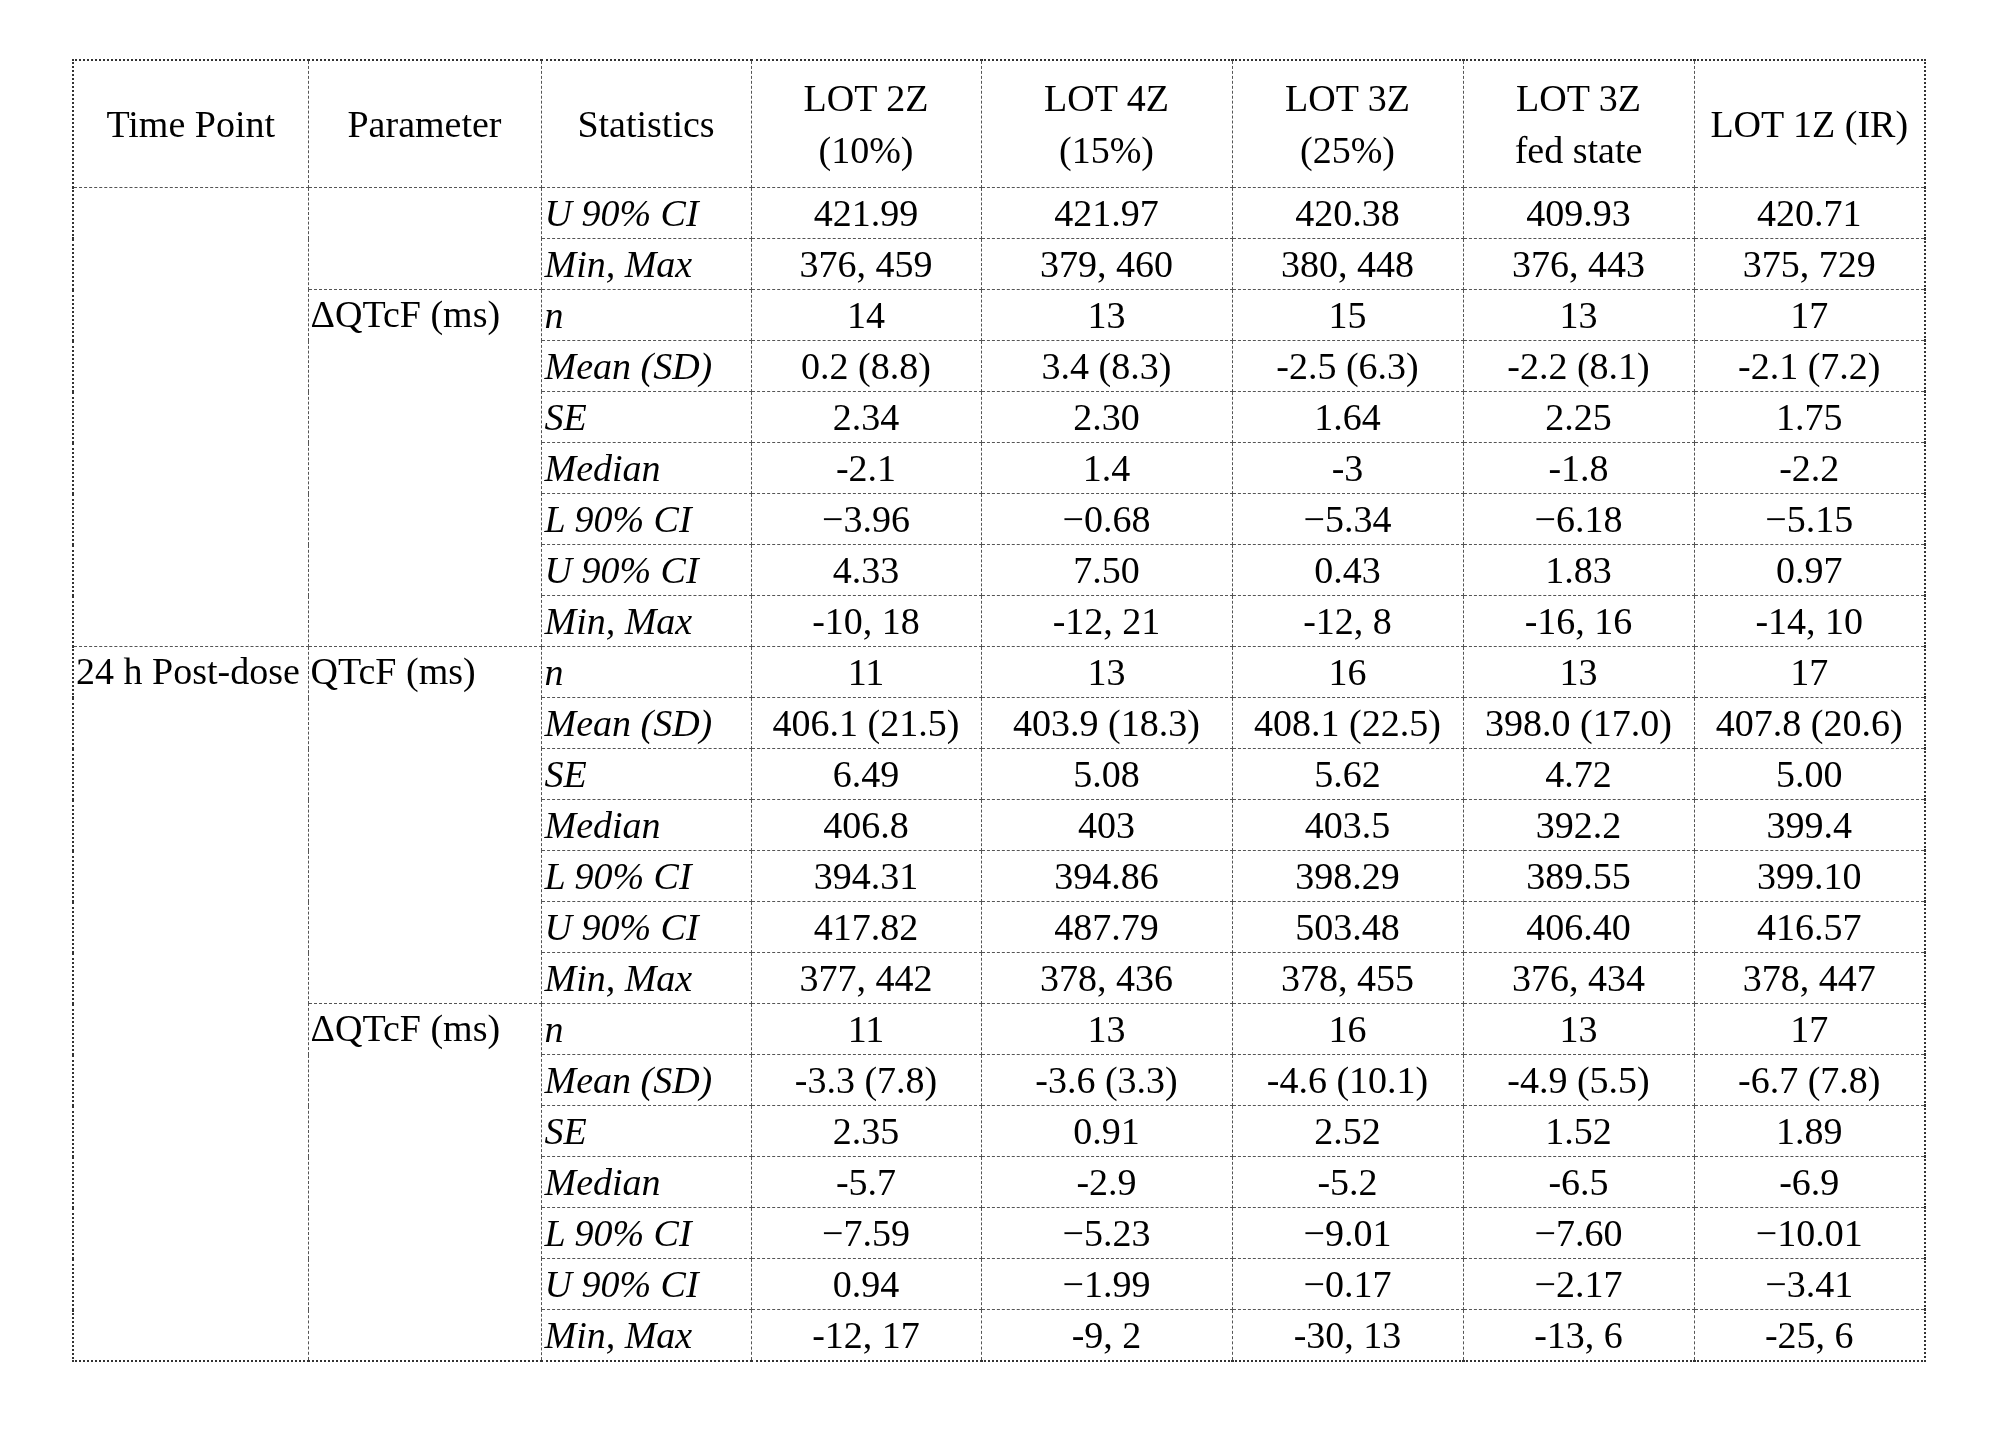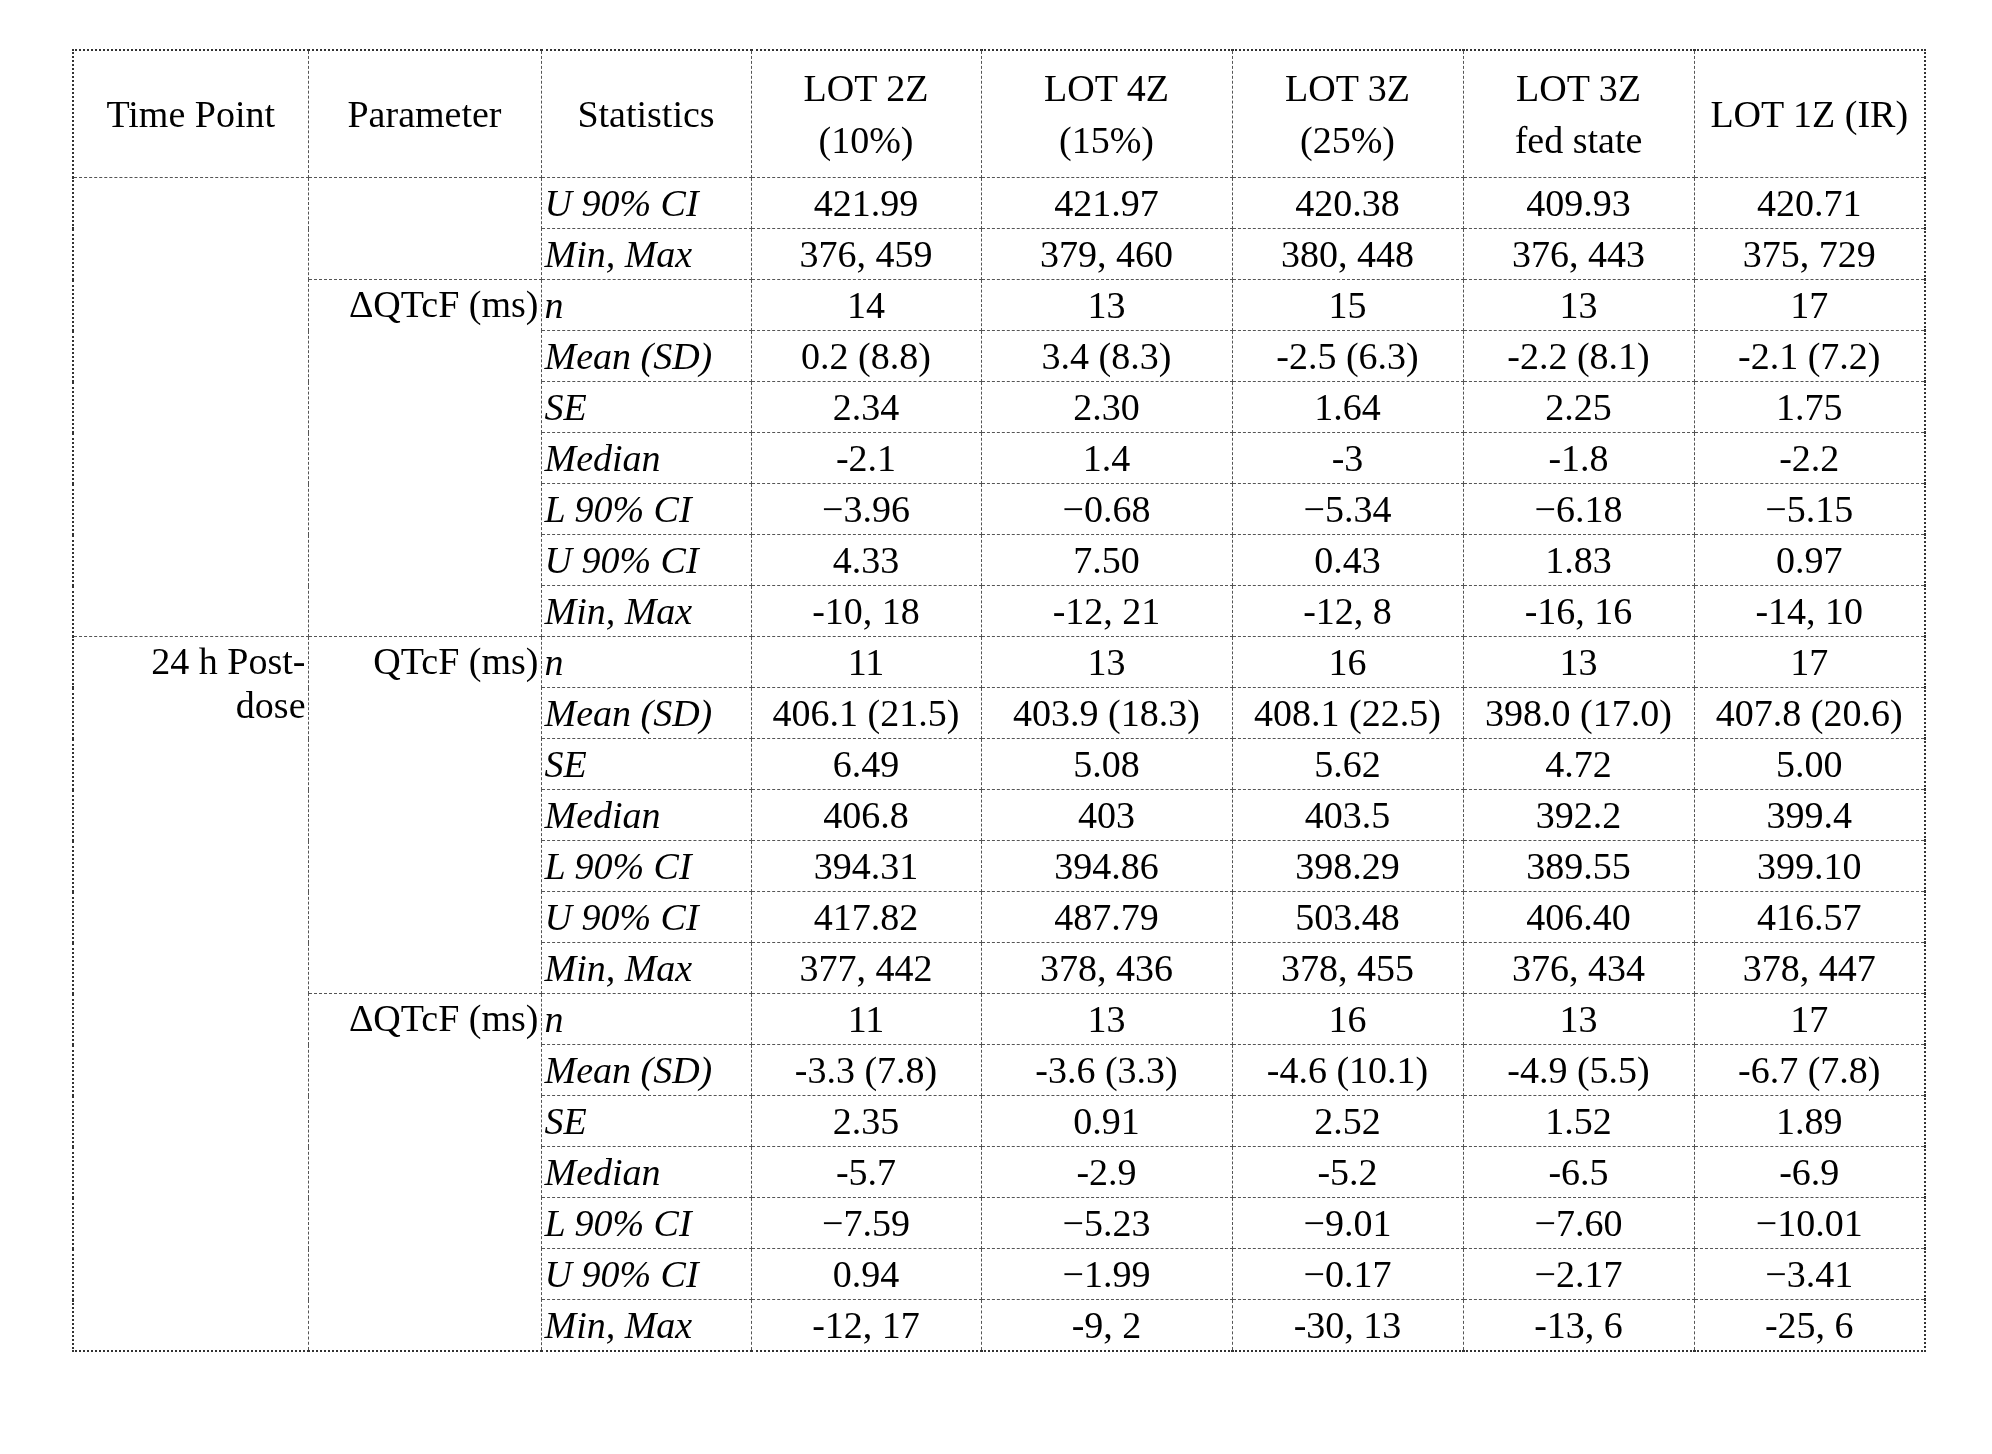--- a/index.html
+++ b/index.html
@@ -1,26 +1,26 @@
 <!DOCTYPE html>
 <html><head>
 <meta charset="utf-8">
 <style>
   html, body { margin: 0; padding: 0; background: #ffffff; }
   body { width: 1992px; height: 1454px; position: relative; overflow: hidden;
          font-family: "Liberation Serif", "DejaVu Serif", serif; color: #000; }
-  #tbl { position: absolute; left: 72px; top: 49px; border-collapse: collapse;
+  #tbl { position: absolute; left: 72px; top: 59px; border-collapse: collapse;
          table-layout: fixed; border: 2px dotted #333; }
   #tbl td, #tbl th { border: 1.5px dashed #555; padding: 0 2px; font-weight: normal;
          font-size: 38px; line-height: 44px; vertical-align: middle; white-space: nowrap; overflow: hidden; }
   #tbl th { height: 126px; text-align: center; line-height: 52px; white-space: normal; }
   #tbl td { height: 50px; }
   #tbl td.num { text-align: center; }
   #tbl td.stat { text-align: left; padding-left: 3px; font-style: italic; }
-  #tbl td.grp { vertical-align: top; text-align: right; white-space: normal; padding-left: 18px; padding-top: 2px; }
+  #tbl td.grp { vertical-align: top; text-align: left; white-space: normal; padding-left: 2px; padding-top: 2px; }
   col.c0 { width: 235px; } col.c1 { width: 233px; } col.c2 { width: 210px; }
   col.c3 { width: 230px; } col.c4 { width: 251px; } col.c5 { width: 231px; }
   col.c6 { width: 231px; } col.c7 { width: 231px; }
   .hdr-line { display: block; }
 </style>
 </head>
 <body>
 
 <table id="tbl">
   <colgroup>

